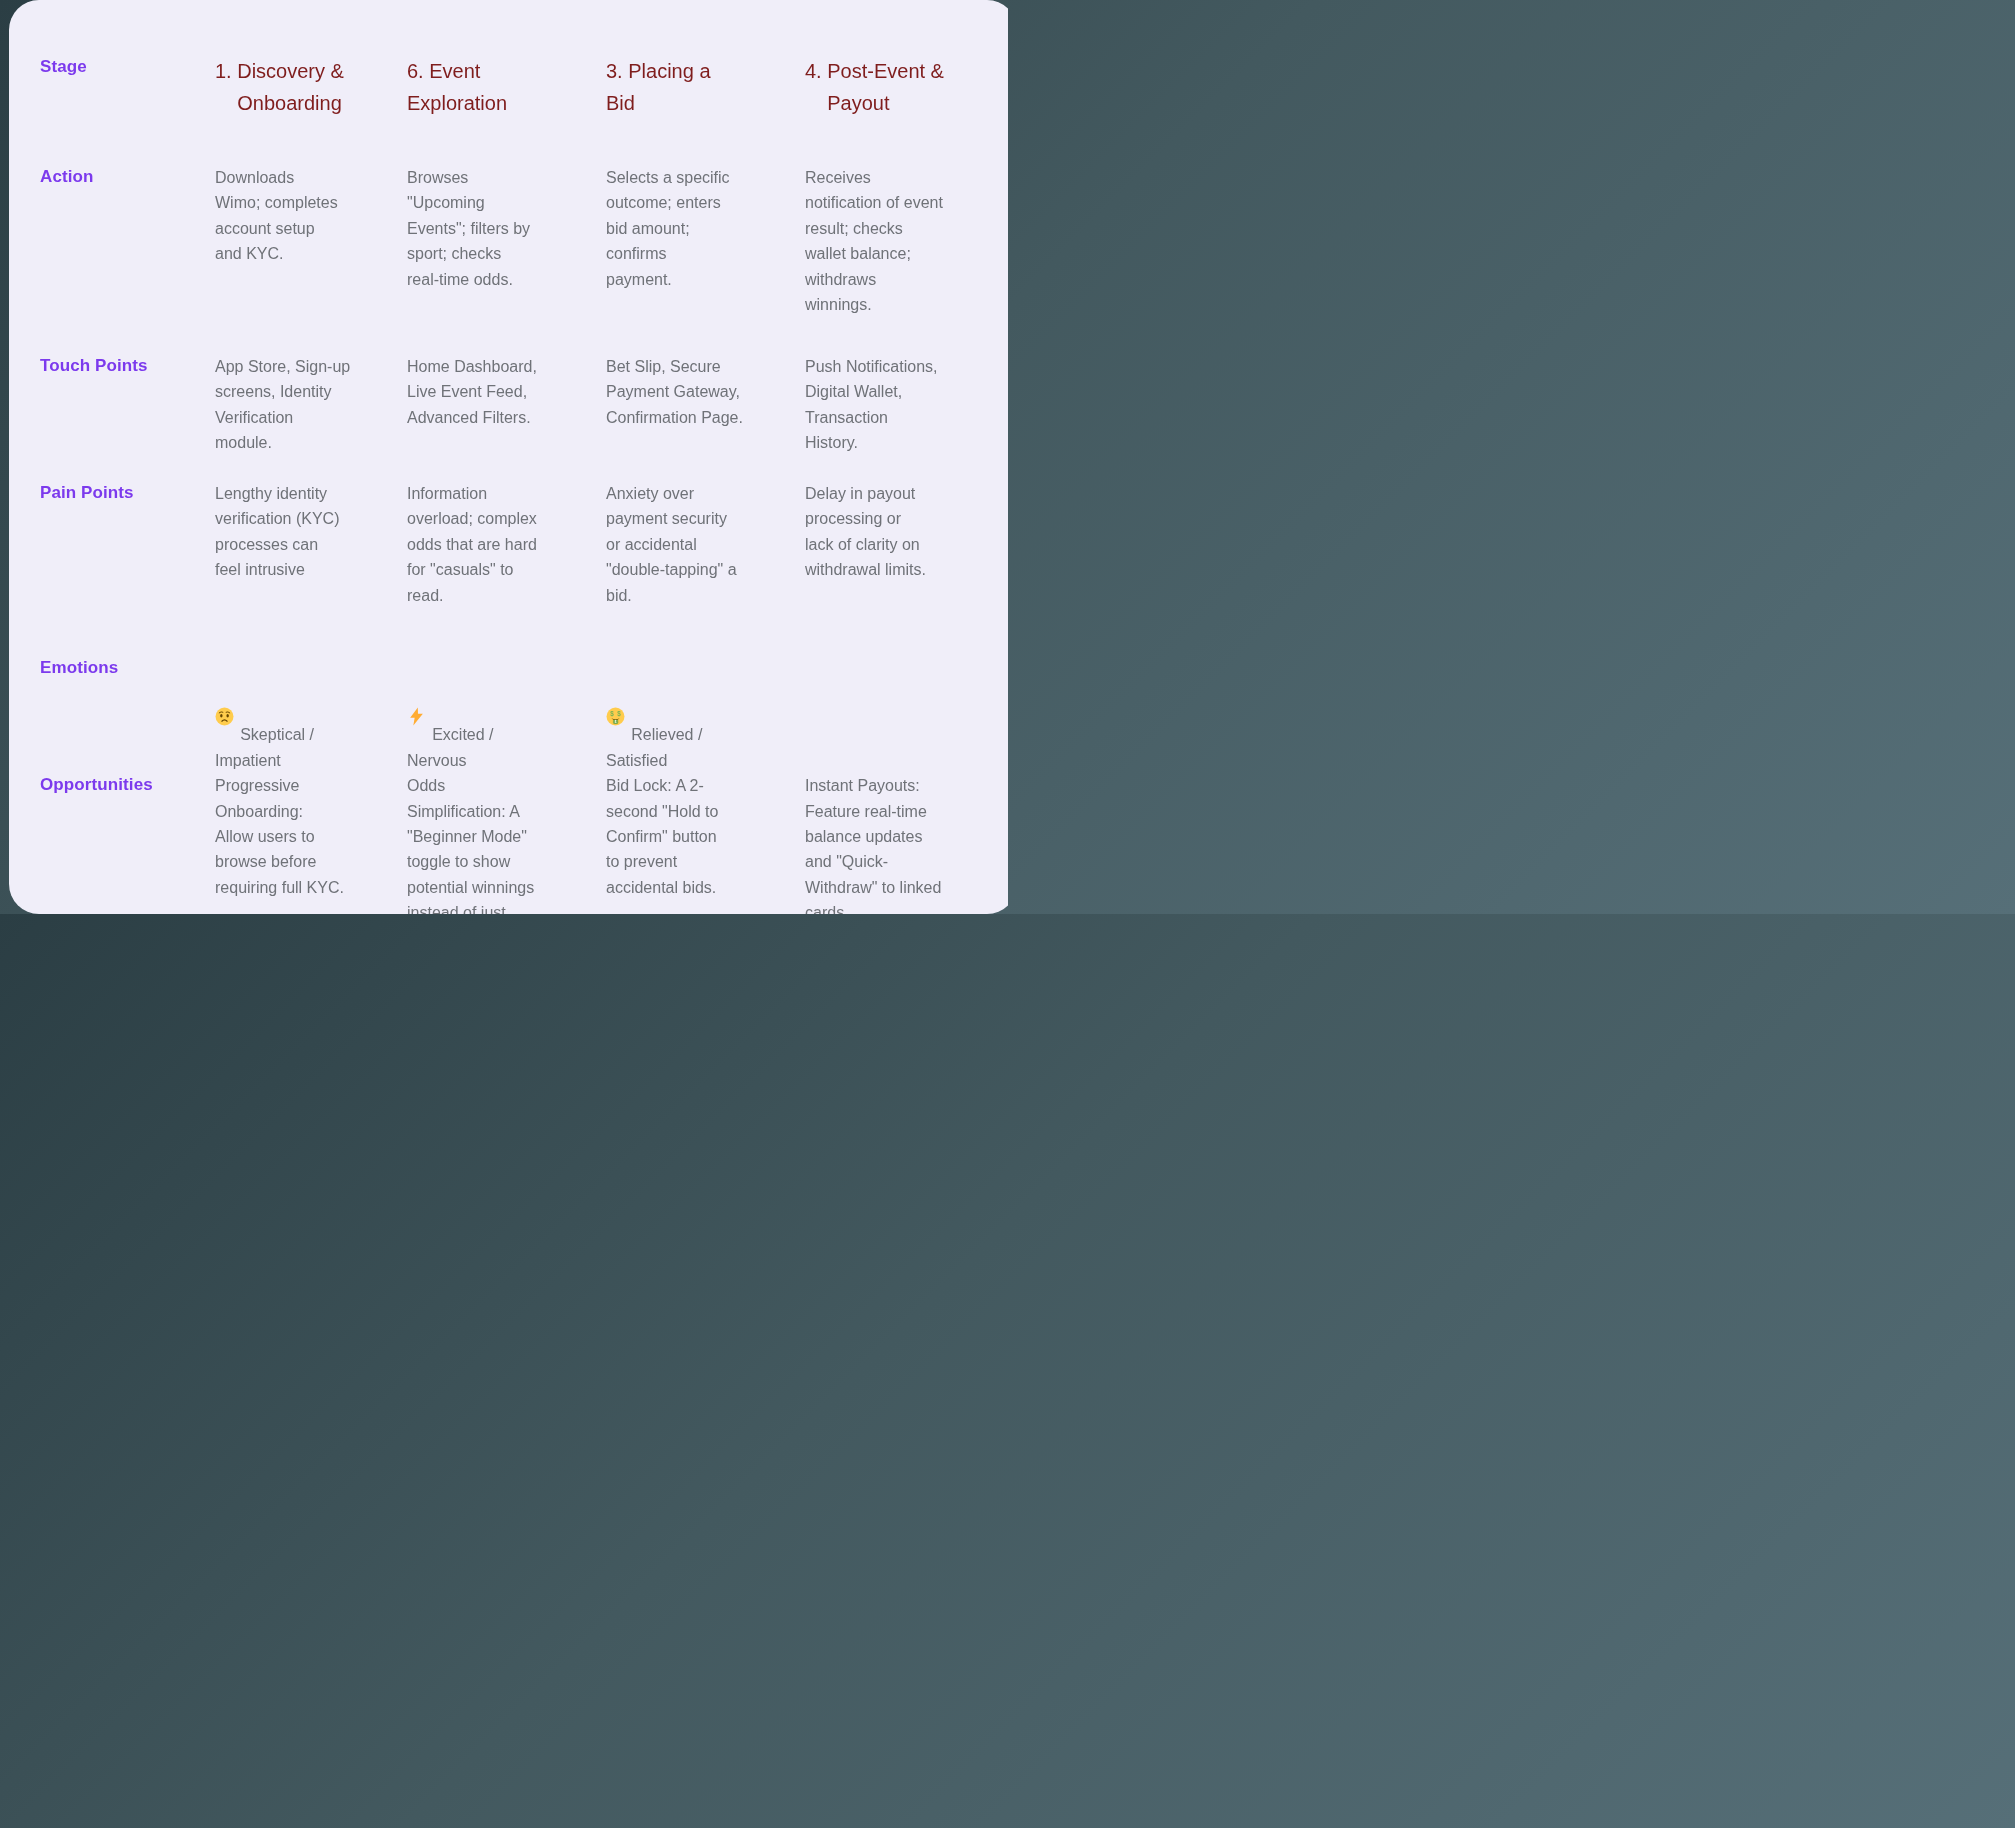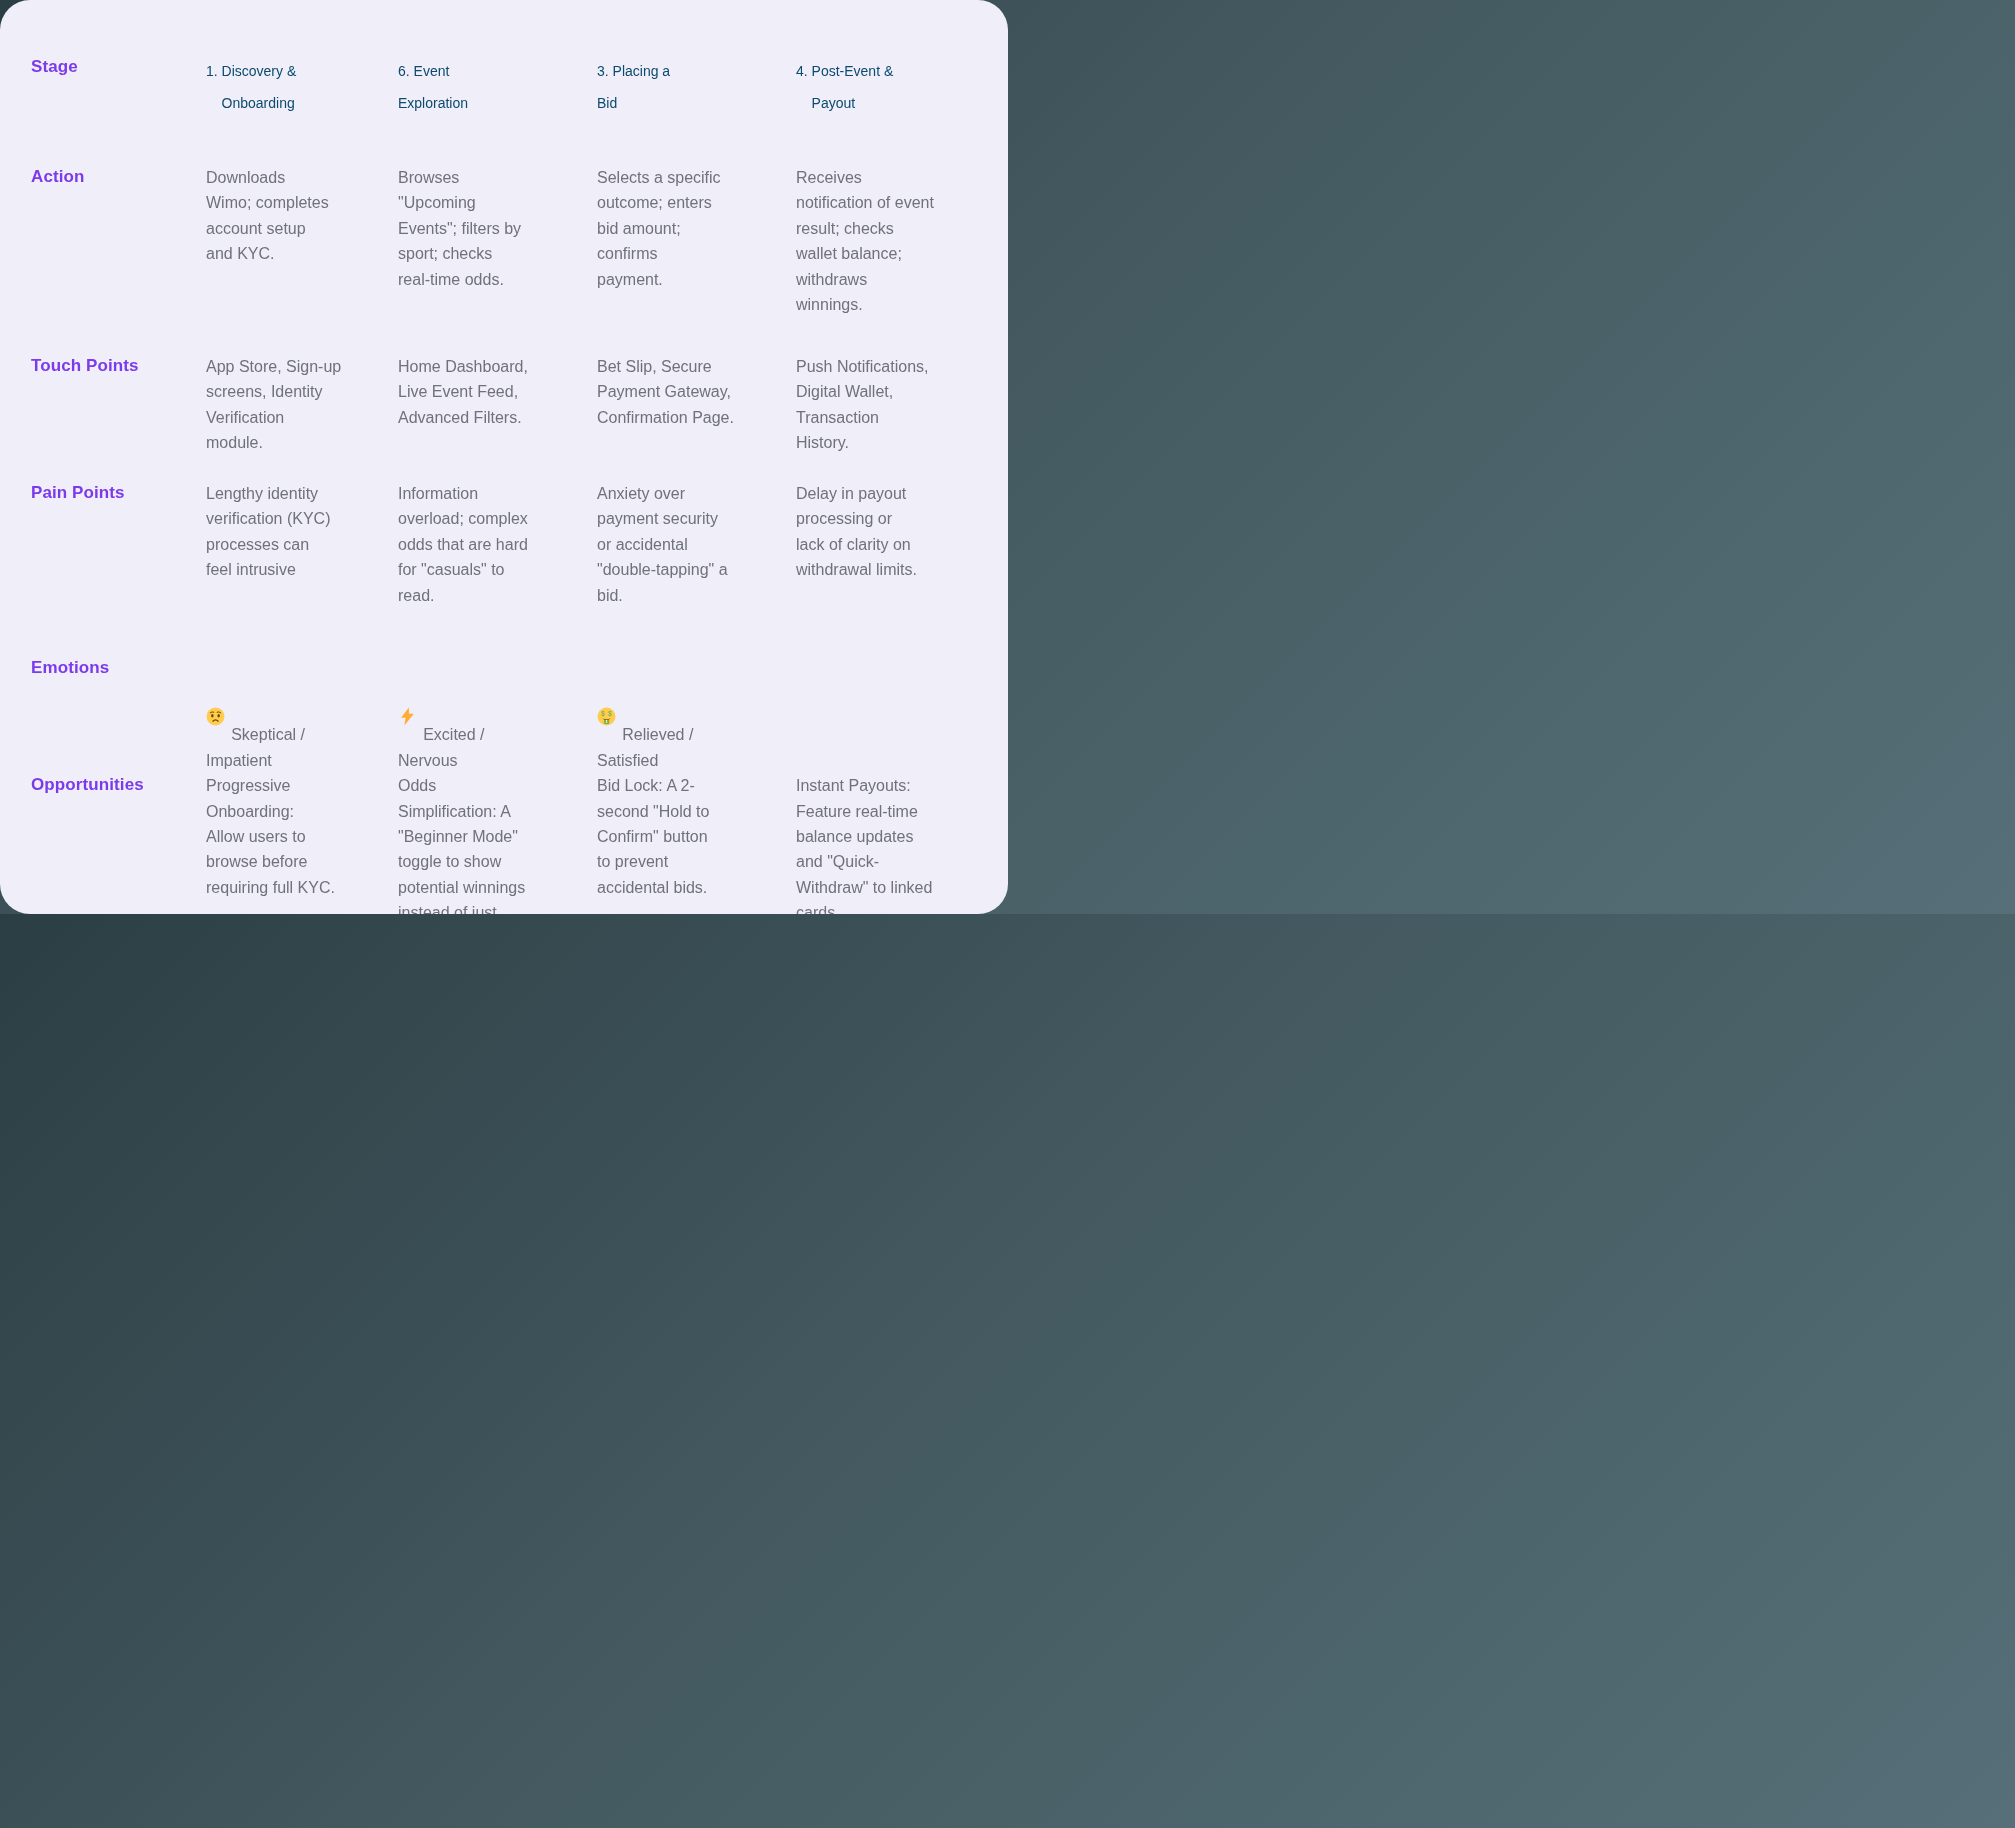--- a/index.html
+++ b/index.html
@@ -9,20 +9,21 @@
     background: linear-gradient(135deg, #2b3e44 0%, #43595f 45%, #566f78 100%);
     overflow: hidden;
   }
   .card {
     box-sizing: border-box;
     width: 1008px; height: 914px;
     border-radius: 30px;
     background: #f0eef9;
     padding: 55px 31px 0 31px;
     overflow: hidden;
+    margin-left: 9px;
   }
   .row {
     display: grid;
     grid-template-columns: 175px 192px 199px 199px auto;
     align-items: start;
   }
   .row-stage         { min-height: 110px; }
   .row-action        { min-height: 189px; }
   .row-touch-points  { min-height: 127px; }
   .row-pain-points   { min-height: 175px; }
@@ -34,22 +35,22 @@
     font-weight: 700;
     line-height: 23px;
     letter-spacing: 0.1px;
     padding-right: 13.7px;
   }
   .cell {
     white-space: pre-line;
     padding-right: 19px;
   }
   .stage-cell {
-    color: #0c4a6e;
-    font-size: 14px;
+    color: #7f1d1d;
+    font-size: 20px;
     font-weight: 500;
     line-height: 32px;
   }
   .body-cell {
     color: #6f7278;
     font-size: 16px;
     font-weight: 400;
     line-height: 25.4px;
   }
   .emotion-cell .emoji {

